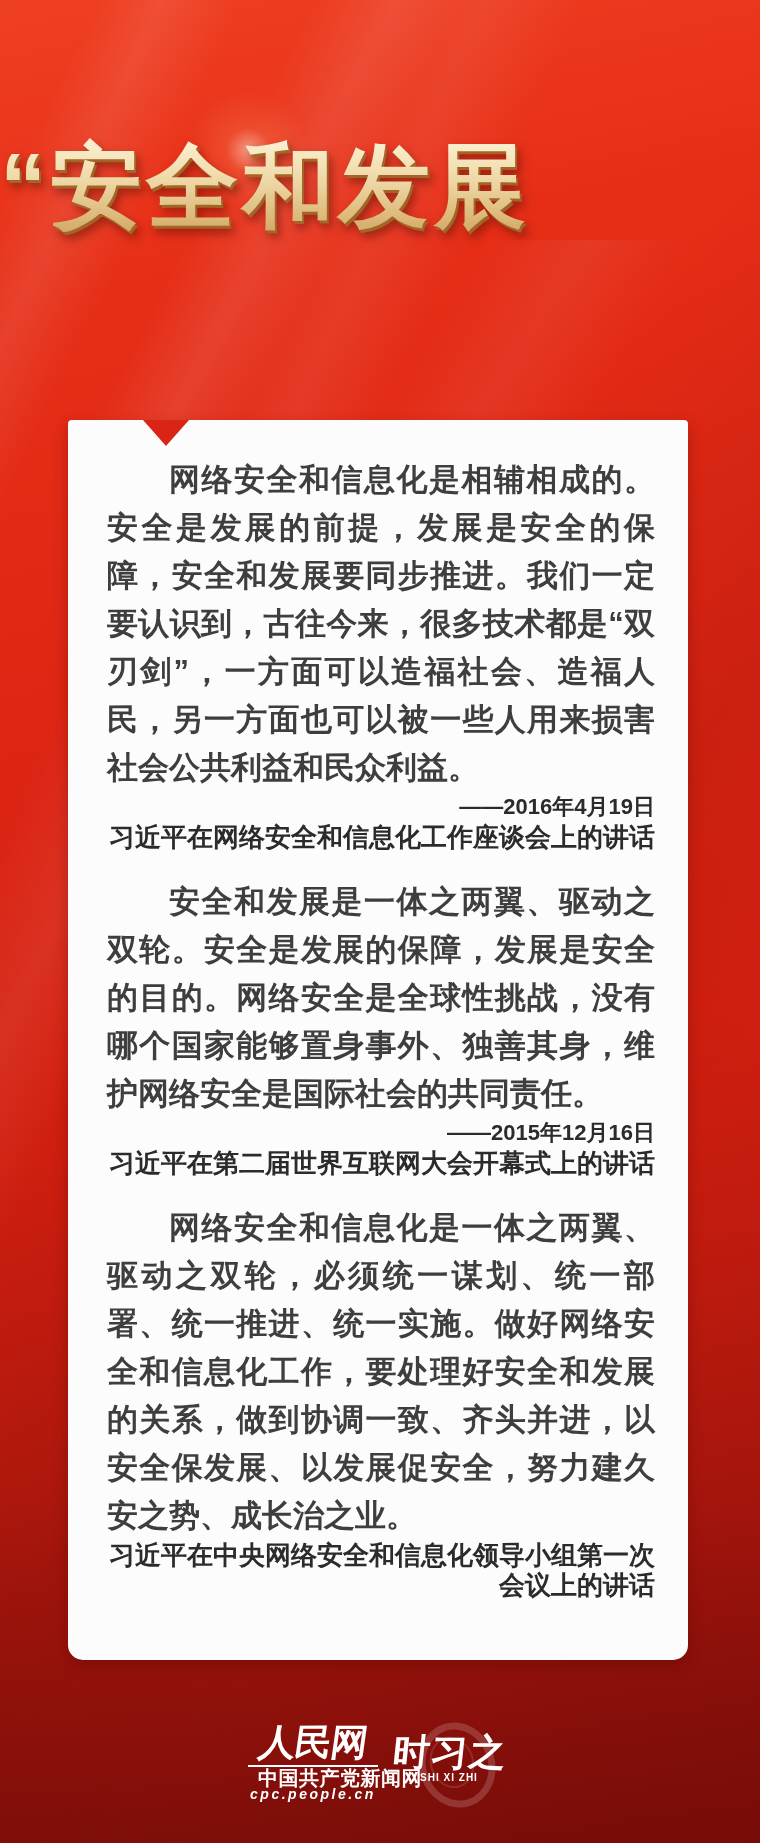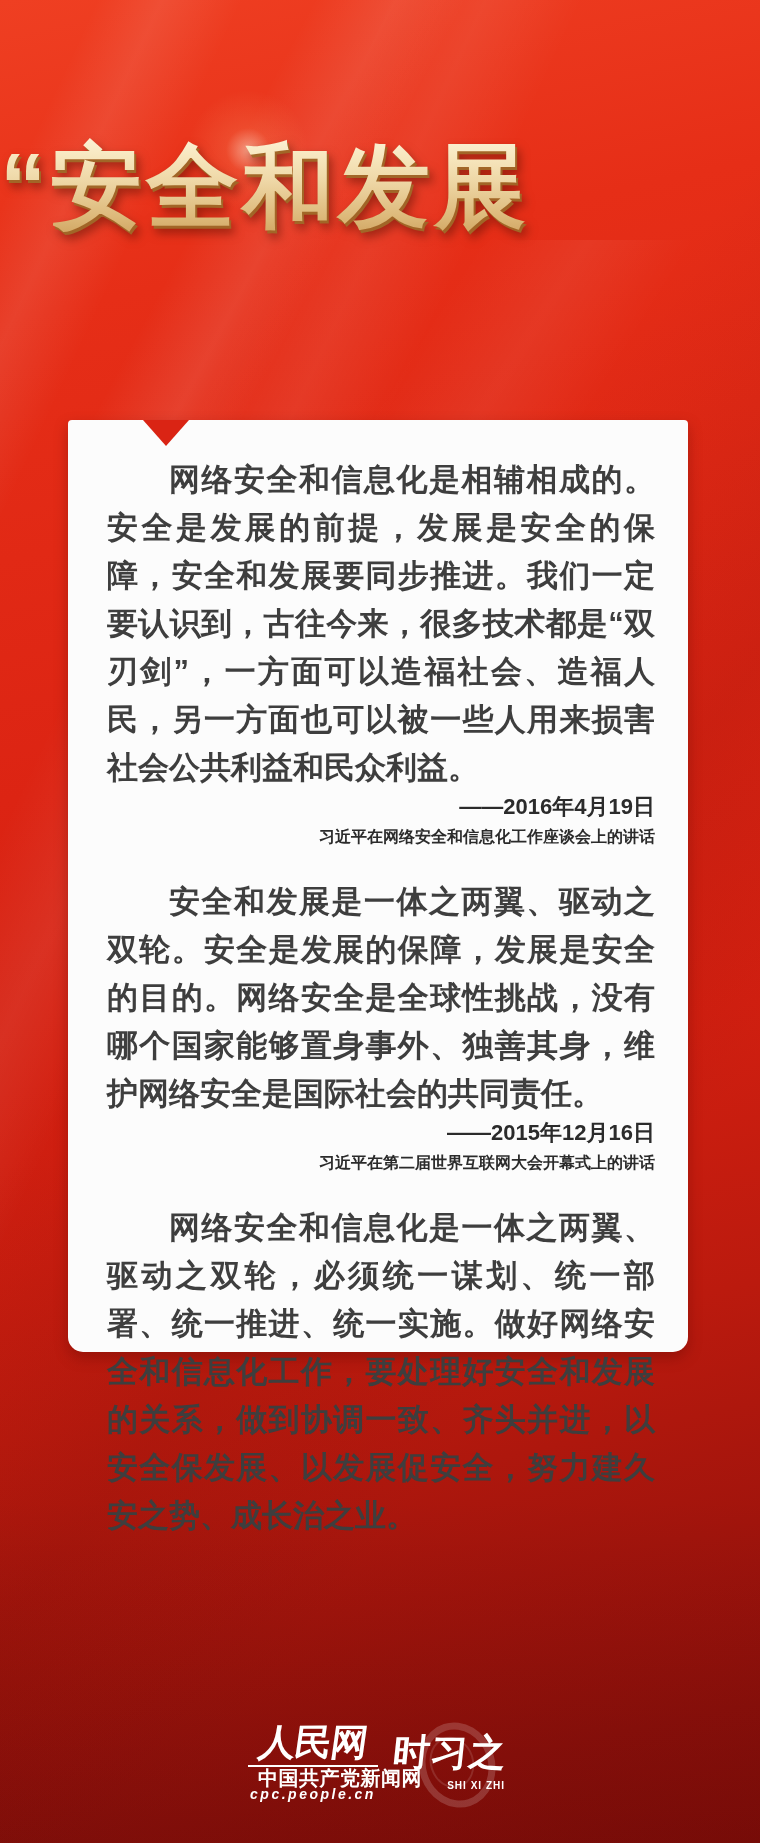--- a/index.html
+++ b/index.html
@@ -32,21 +32,21 @@
   }
   .title-line{
     display:block;
     background:linear-gradient(180deg,#fff8e6 4%,#f7e7bf 28%,#eed7a6 46%,#ddb97a 72%,#cb9c57 92%);
     -webkit-background-clip:text;background-clip:text;color:transparent;
     filter:drop-shadow(2px 3px 0 rgba(160,105,40,.95)) drop-shadow(3px 5px 5px rgba(100,18,6,.55));
   }
 
   
   .quote-card{
-    position:absolute;left:68px;top:420px;width:620px;height:932px;
+    position:absolute;left:68px;top:420px;width:620px;height:1240px;
     box-sizing:border-box;
     background:#fcfcfc;
     border-radius:4px 4px 15px 15px;
     padding:36px 33px 0 39px;
     box-shadow:0 6px 14px rgba(90,8,4,.35);
   }
   .notch{
     position:absolute;top:0;left:75px;width:0;height:0;
     border-left:23px solid transparent;
     border-right:23px solid transparent;
@@ -60,21 +60,21 @@
     color:#3e3e3e;font-weight:600;
     text-align:justify;text-indent:2em;
   }
   .quote-date{
     margin-top:0;
     font-size:22px;line-height:30px;
     color:#2b2b2b;font-weight:600;
     text-align:right;
   }
   .quote-source{
-    font-size:16px;line-height:30px;
+    font-size:26px;line-height:30px;
     color:#2b2b2b;font-weight:600;
     text-align:right;
   }
 
   
   .people-logo{
     position:absolute;left:248px;top:1722px;width:130px;
     color:#fff;text-align:center;
   }
   .people-script{
@@ -98,23 +98,23 @@
     border:2px solid rgba(255,255,255,.12);border-radius:50%;
   }
   .sxz-text{
     position:relative;
     font-size:37px;line-height:37px;font-weight:bold;
     transform:skewX(-6deg);
     letter-spacing:1px;white-space:nowrap;
   }
   .sxz-en{
     position:relative;
-    margin-top:9px;
+    margin-top:1px;
     font-size:10px;line-height:11px;font-weight:bold;
-    letter-spacing:1px;text-align:right;
+    letter-spacing:1px;text-align:center;
   }
 </style>
 </head>
 <body>
 
 <div class="poster">
 
   <div class="streak s1"></div>
   <div class="streak s2"></div>
   <div class="streak s3"></div>
@@ -133,20 +133,21 @@
     </article>
 
     <article class="quote">
       <p class="quote-text">安全和发展是一体之两翼、驱动之双轮。安全是发展的保障，发展是安全的目的。网络安全是全球性挑战，没有哪个国家能够置身事外、独善其身，维护网络安全是国际社会的共同责任。</p>
       <div class="quote-date">——2015年12月16日</div>
       <div class="quote-source">习近平在第二届世界互联网大会开幕式上的讲话</div>
     </article>
 
     <article class="quote">
       <p class="quote-text">网络安全和信息化是一体之两翼、驱动之双轮，必须统一谋划、统一部署、统一推进、统一实施。做好网络安全和信息化工作，要处理好安全和发展的关系，做到协调一致、齐头并进，以安全保发展、以发展促安全，努力建久安之势、成长治之业。</p>
+      <div class="quote-source">习近平在中央网络安全和信息化领导小组第一次会议上的讲话</div>
     </article>
   </section>
 
   <footer>
     <div class="people-logo">
       <div class="people-script">人民网</div>
       <div class="people-divider"></div>
       <div class="people-cpc">中国共产党新闻网</div>
       <div class="people-url">cpc.people.cn</div>
     </div>

